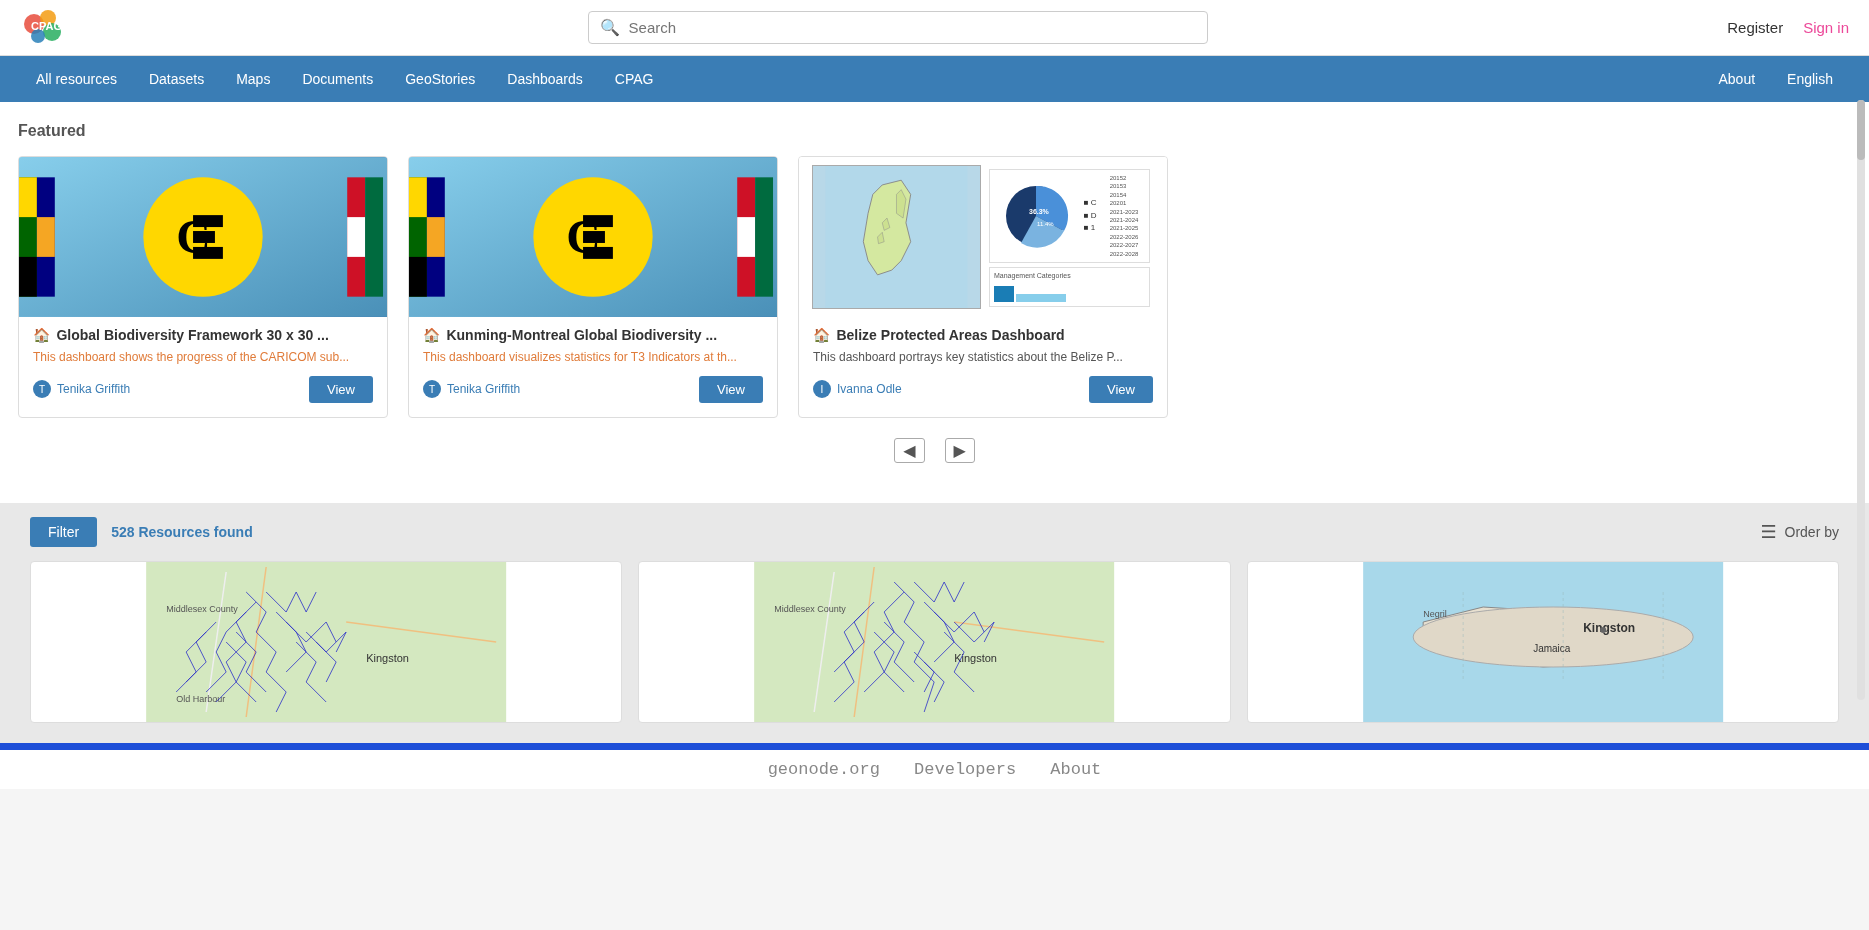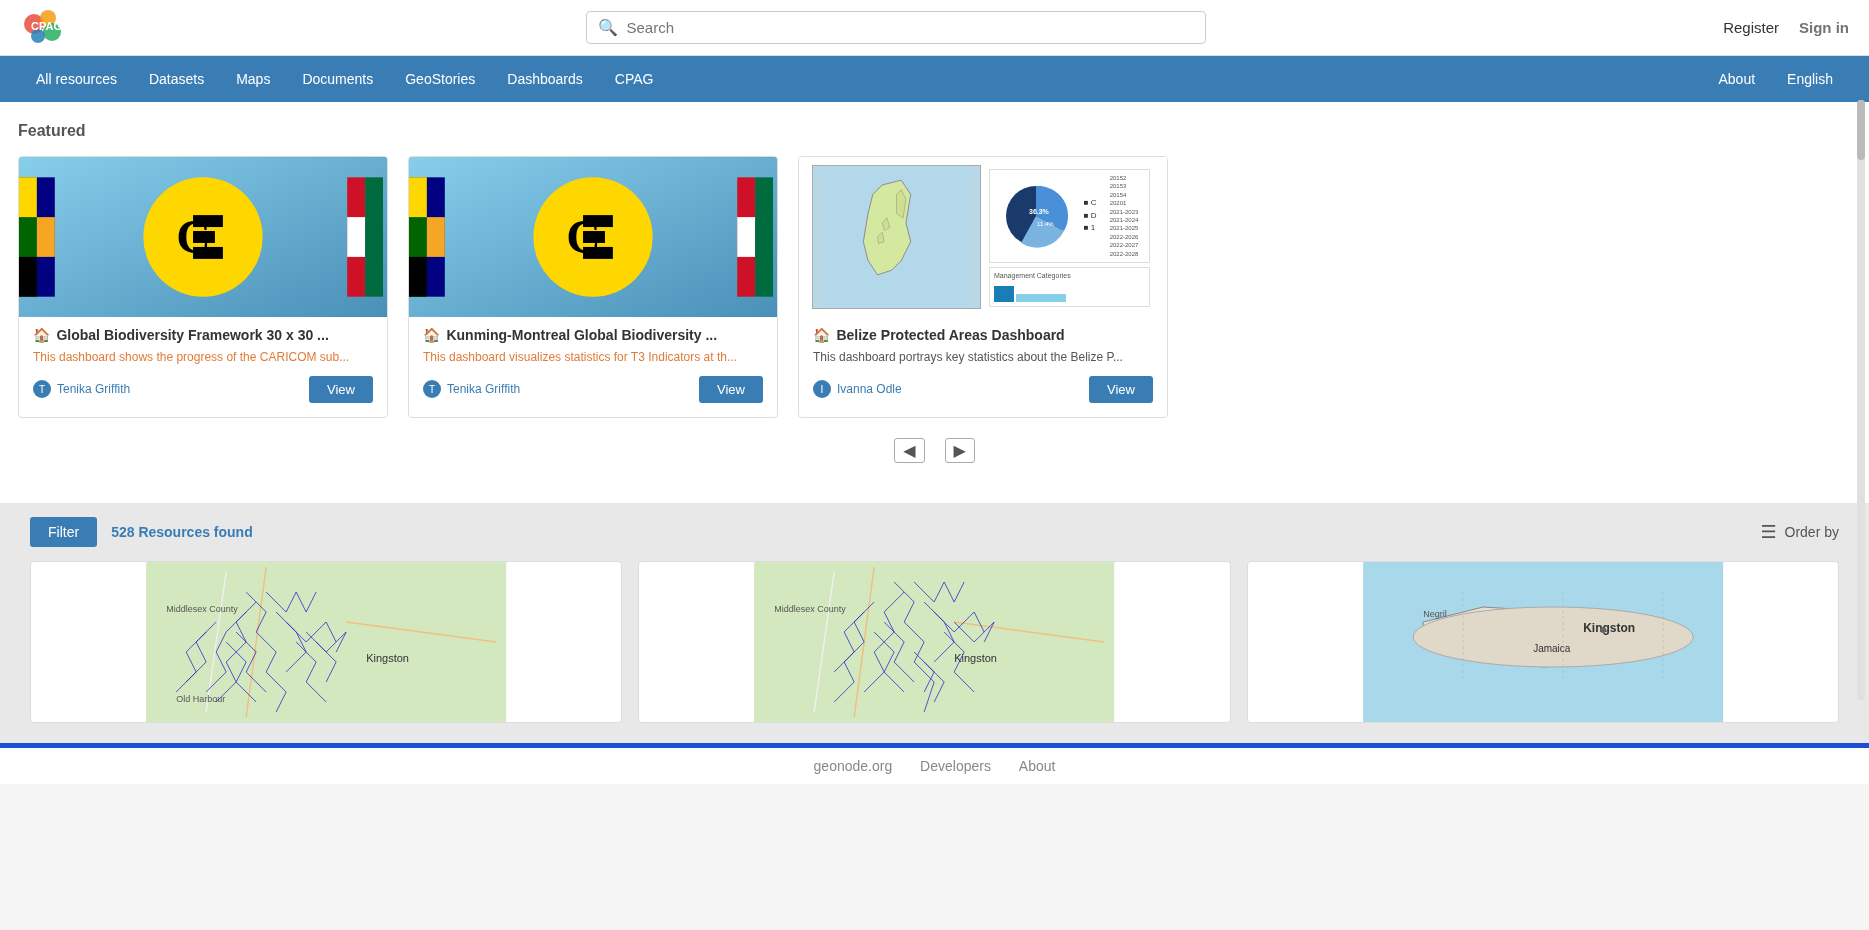--- a/index.html
+++ b/index.html
@@ -55,22 +55,22 @@
       align-items: flex-end;
       gap: 20px;
       flex-shrink: 0;
     }
     .header-actions a {
       text-decoration: none;
       color: #333;
       font-size: 15px;
     }
     .header-actions .sign-in {
-      color: #737373;
-      font-weight: bold;
+      color: #ec4899;
+      font-weight: normal;
     }
 
     
     .nav-bar {
       background: #3a7db5;
       display: flex;
       align-items: center;
       padding: 0 20px;
       height: 46px;
     }
@@ -277,23 +277,24 @@
     .resource-thumb {
       height: 160px;
       overflow: hidden;
     }
 
     
     .footer {
       background: #fff;
       text-align: center;
       padding: 10px;
-      font-size: 14px;
+      font-size: 17px;
       color: #888;
-      border-top: 5px solid #1d4ed8;
+      border-top: 7px solid #1d4ed8;
+      font-family: Liberation Mono, monospace;
     }
     .footer a {
       color: #888;
       text-decoration: none;
       margin: 0 12px;
     }
 
     
     .right-scroll {
       position: fixed;

